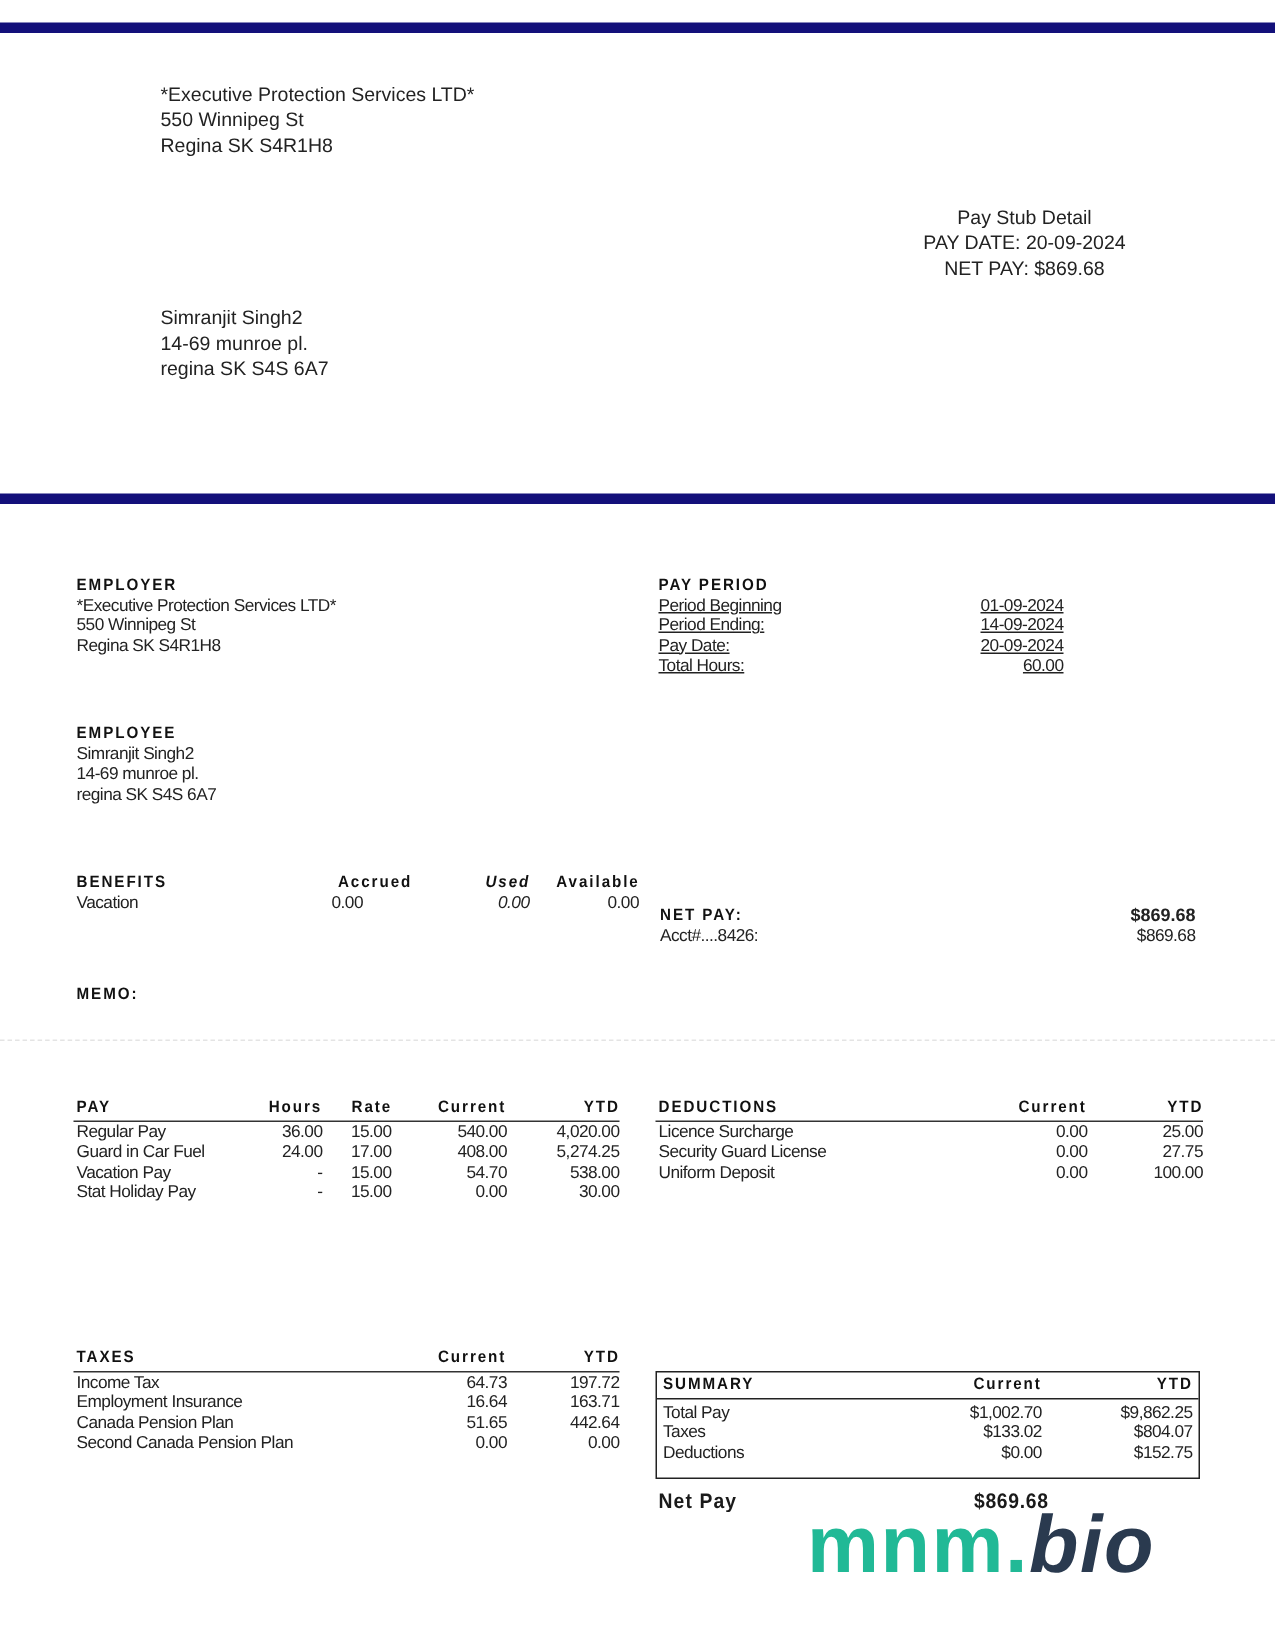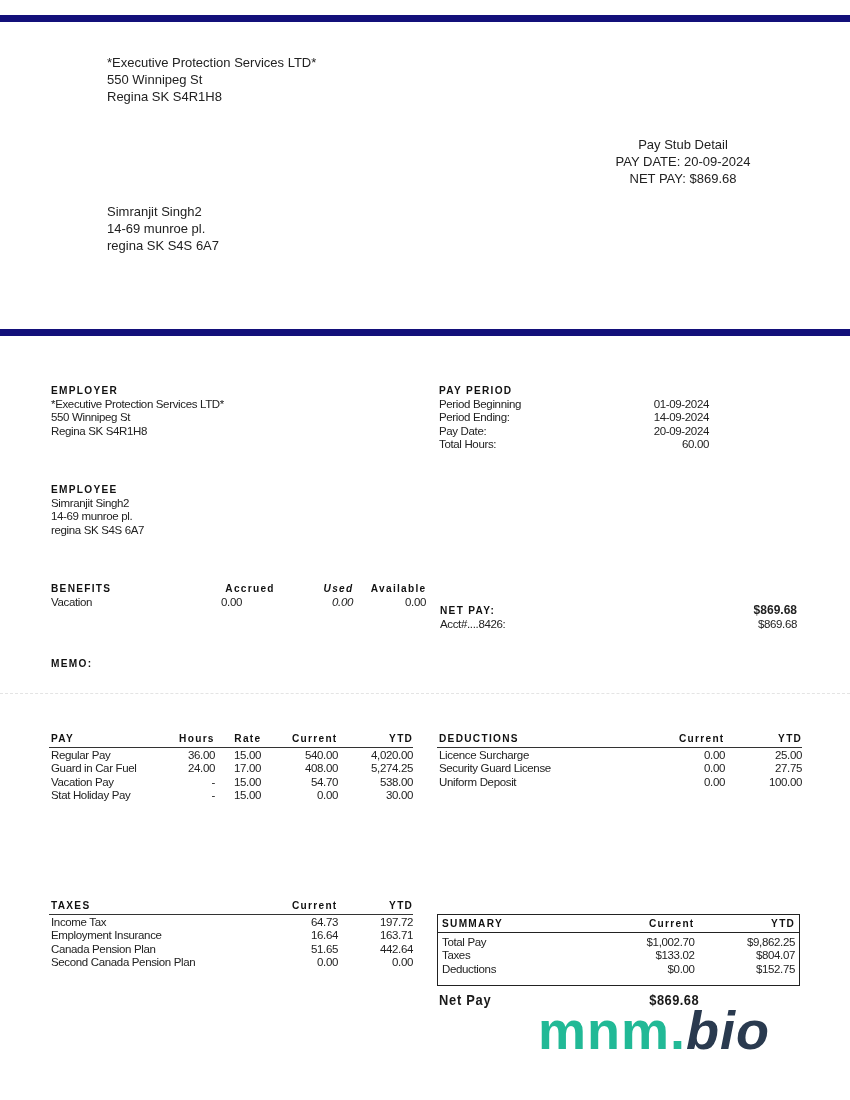--- a/index.html
+++ b/index.html
@@ -15,21 +15,21 @@
     .mail-to { left: 107px; top: 203px; }
     .stub-head { left: 598px; top: 136px; width: 170px; text-align: center; }
 
     .sm { font-size: 11.5px; line-height: 13.5px; letter-spacing: -0.35px; color: #222; }
     .hdr { font-family: "Liberation Sans", sans-serif; font-weight: bold; font-size: 11px; letter-spacing: 1.4px; color: #111; transform: scaleX(0.92); transform-origin: left center; display: inline-block; }
 
     .employer { left: 51px; top: 384px; }
     .employee { left: 51px; top: 483px; }
 
     .pay-period { position: absolute; left: 439px; top: 384px; width: 270px; }
-    .pp-row { display: flex; justify-content: space-between; }
+    .pp-row { display: flex; justify-content: space-between; text-decoration: underline; }
     .pp-row .v { }
 
     .benefits { position: absolute; left: 51px; top: 582px; width: 375px; }
     .ben-row { display: flex; }
     .ben-row .c0 { width: 170px; }
     .ben-row .c1 { width: 60px; text-align: left; }
     .ben-row .c2 { width: 72px; text-align: right; font-style: italic; }
     .ben-row .c3 { width: 73px; text-align: right; }
     .hdr.r { transform-origin: right center; }
 

